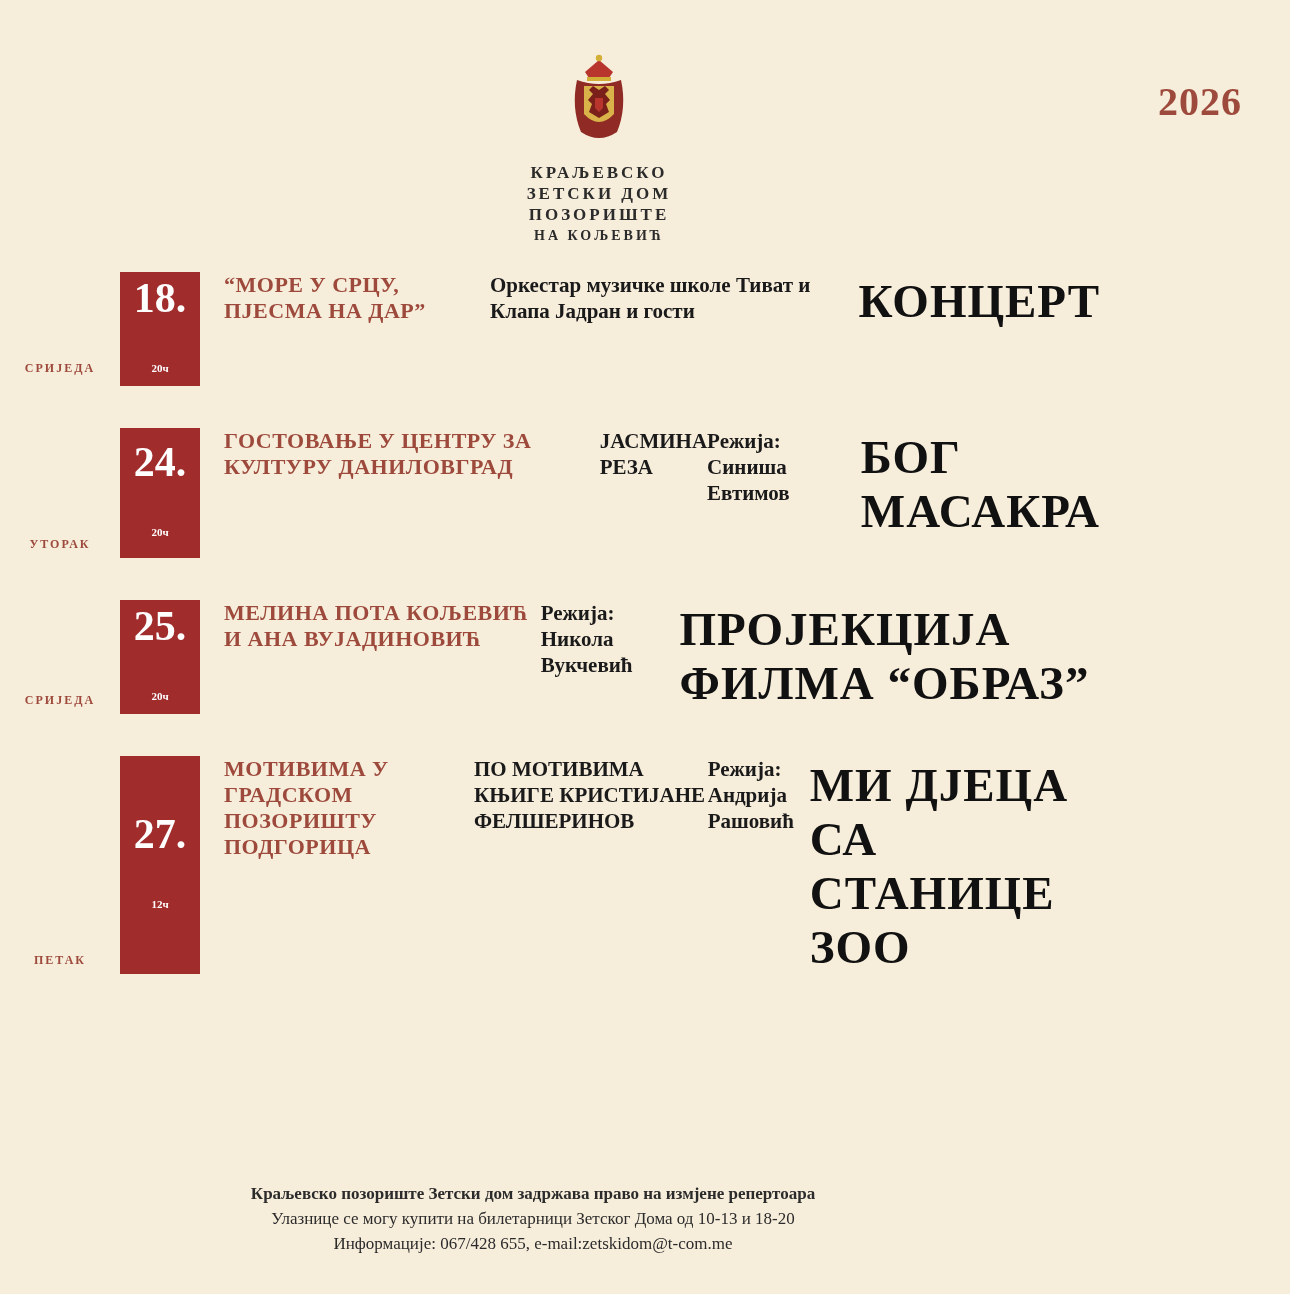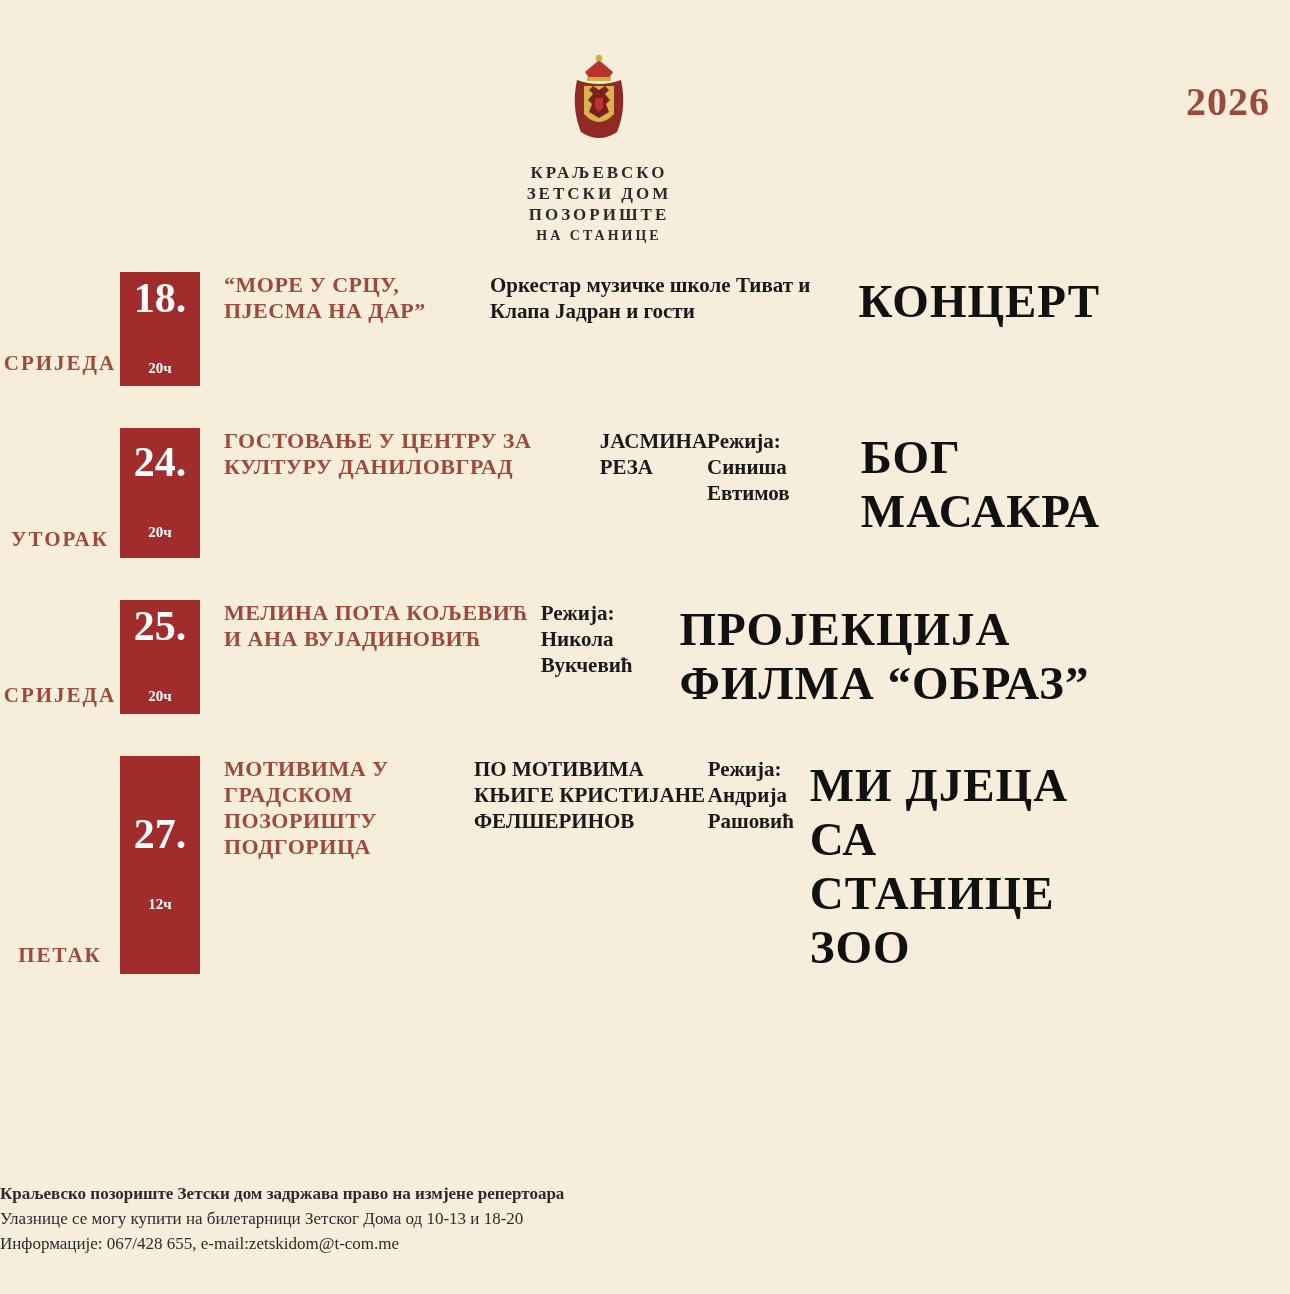--- a/index.html
+++ b/index.html
@@ -22,21 +22,21 @@
     top: 0;
     right: 0;
     width: 215px;
     height: 1294px;
     overflow: hidden;
     pointer-events: none;
   }
   .year-label {
     position: absolute;
     top: 78px;
-    right: 20px;
+    right: 48px;
     font-family: "Liberation Serif", serif;
     font-weight: bold;
     font-size: 40px;
     color: #9d4a3c;
     letter-spacing: 1px;
   }
 
   
   .header {
     position: absolute;
@@ -78,21 +78,21 @@
     align-items: stretch;
     margin-bottom: 42px;
     min-height: 104px;
   }
   .weekday {
     width: 120px;
     flex: 0 0 120px;
     text-align: center;
     font-family: "Liberation Serif", serif;
     font-weight: bold;
-    font-size: 21px;
+    font-size: 12px;
     letter-spacing: 2px;
     color: #9d4a3c;
     display: flex;
     align-items: flex-end;
     justify-content: center;
     padding-bottom: 6px;
     box-sizing: border-box;
   }
   .datebox {
     width: 80px;
@@ -110,21 +110,21 @@
   }
   .datebox .day {
     font-family: "Liberation Serif", serif;
     font-weight: bold;
     font-size: 42px;
     line-height: 40px;
   }
   .datebox .time {
     font-family: "Liberation Serif", serif;
     font-weight: bold;
-    font-size: 15px;
+    font-size: 11px;
     line-height: 16px;
     margin-top: 2px;
   }
   .details {
     flex: 1 1 auto;
     display: flex;
     flex-direction: row;
     justify-content: flex-end;
   }
   .line-red {
@@ -157,20 +157,21 @@
   .event.e2 { min-height: 130px; }
   .event.e3 { min-height: 112px; }
   .event.e4 { min-height: 140px; }
 
   
   .footer {
     position: absolute;
     bottom: 38px;
     left: 0;
     width: 1066px;
+    text-align: center;
   }
   .footer .fl {
     font-family: "Liberation Serif", serif;
     font-size: 17px;
     line-height: 25px;
     color: #2b2b2b;
   }
   .footer .fl.bold { font-weight: bold; }
 </style>
 </head>
@@ -196,21 +197,21 @@
       <path d="M48 38 L42 34 L38 38 L42 42 L37 48 L41 52 L38 60 L48 66 L58 60 L55 52 L59 48 L54 42 L58 38 L54 34 Z" fill="#7b1f1a"></path>
 
       <rect x="44" y="46" width="8" height="10" fill="#b8352e"></rect>
       <path d="M44 56 L52 56 L48 60 Z" fill="#b8352e"></path>
     </svg>
   </div>
   <div class="theatre-name">
     <div>КРАЉЕВСКО</div>
     <div>ЗЕТСКИ ДОМ</div>
     <div>ПОЗОРИШТЕ</div>
-    <div class="sub">НА СТАНИЦЕ</div>
+    <div class="sub">НА КОЉЕВИЋ</div>
   </div>
 </div>
 
 <div class="program">
 
   <div class="event e1">
     <div class="weekday">СРИЈЕДА</div>
     <div class="datebox">
       <div class="day">18.</div>
       <div class="time">20ч</div>

